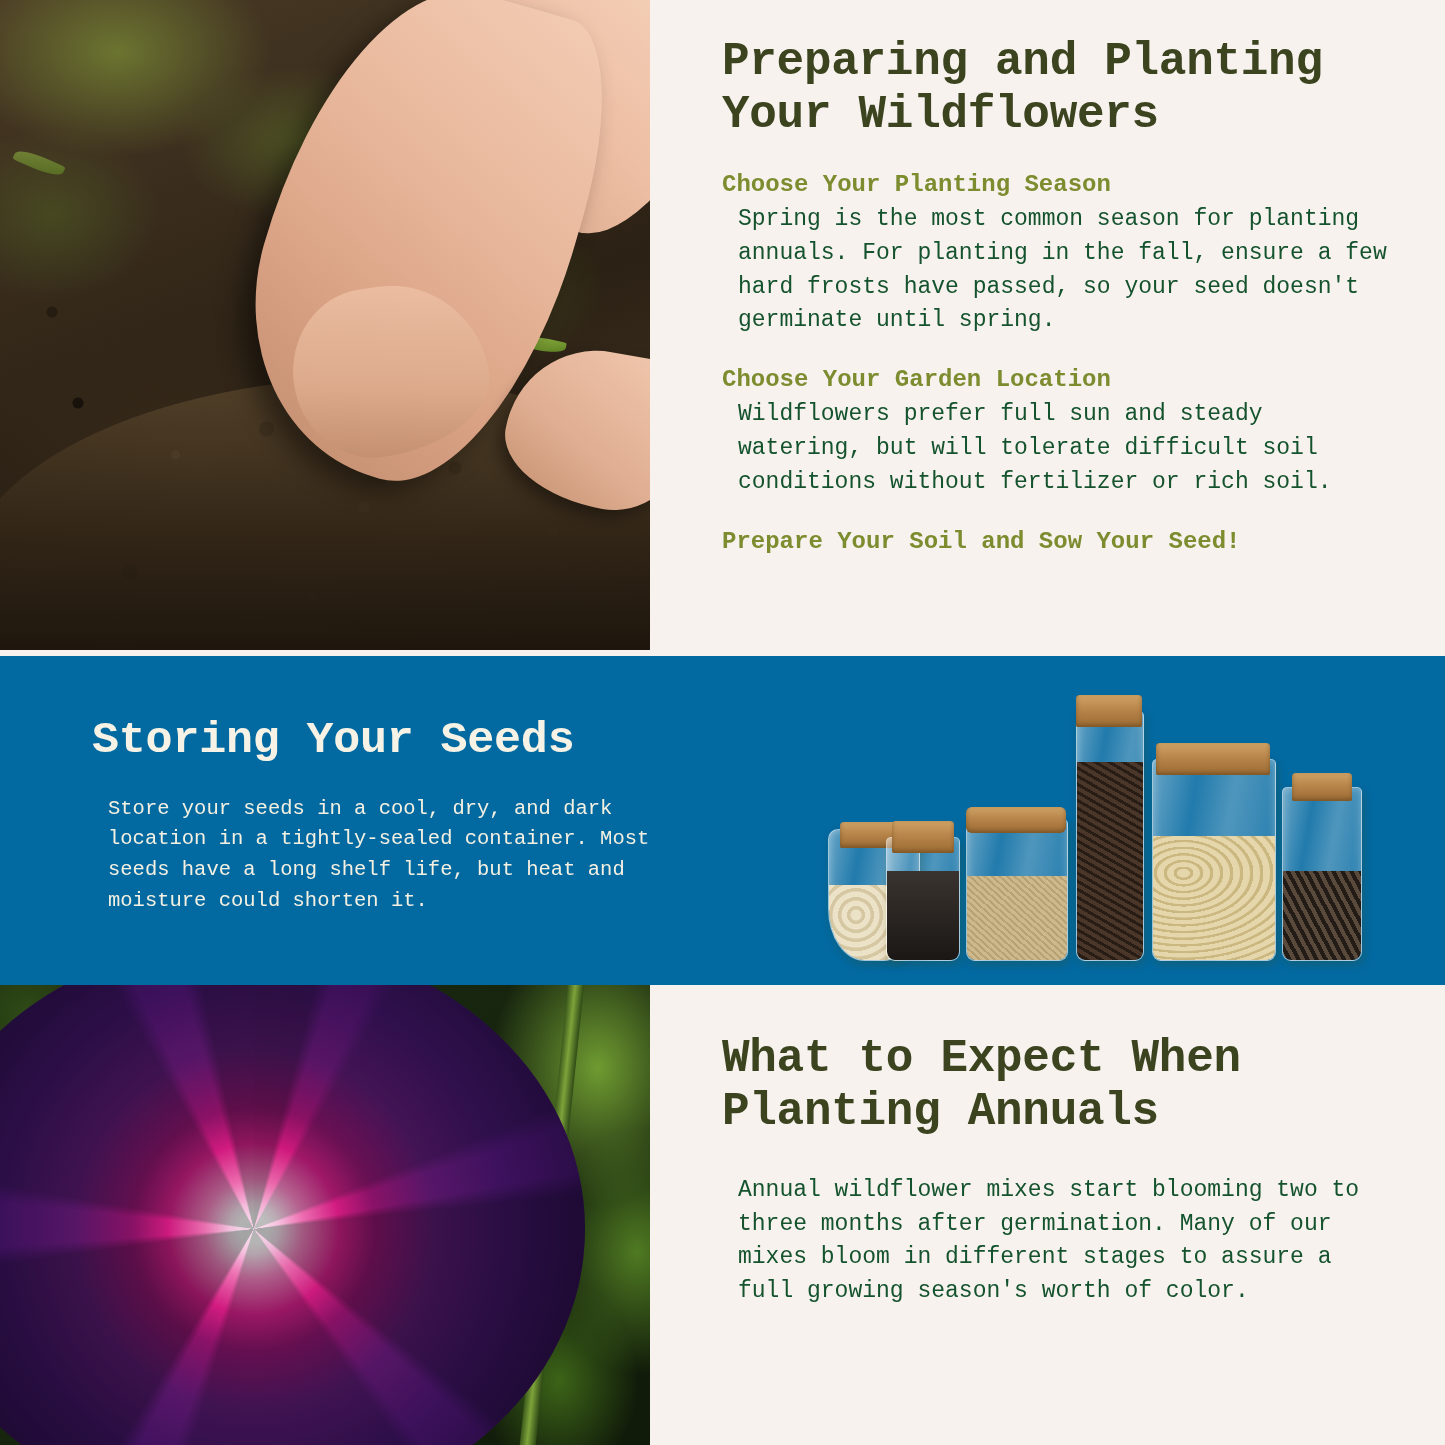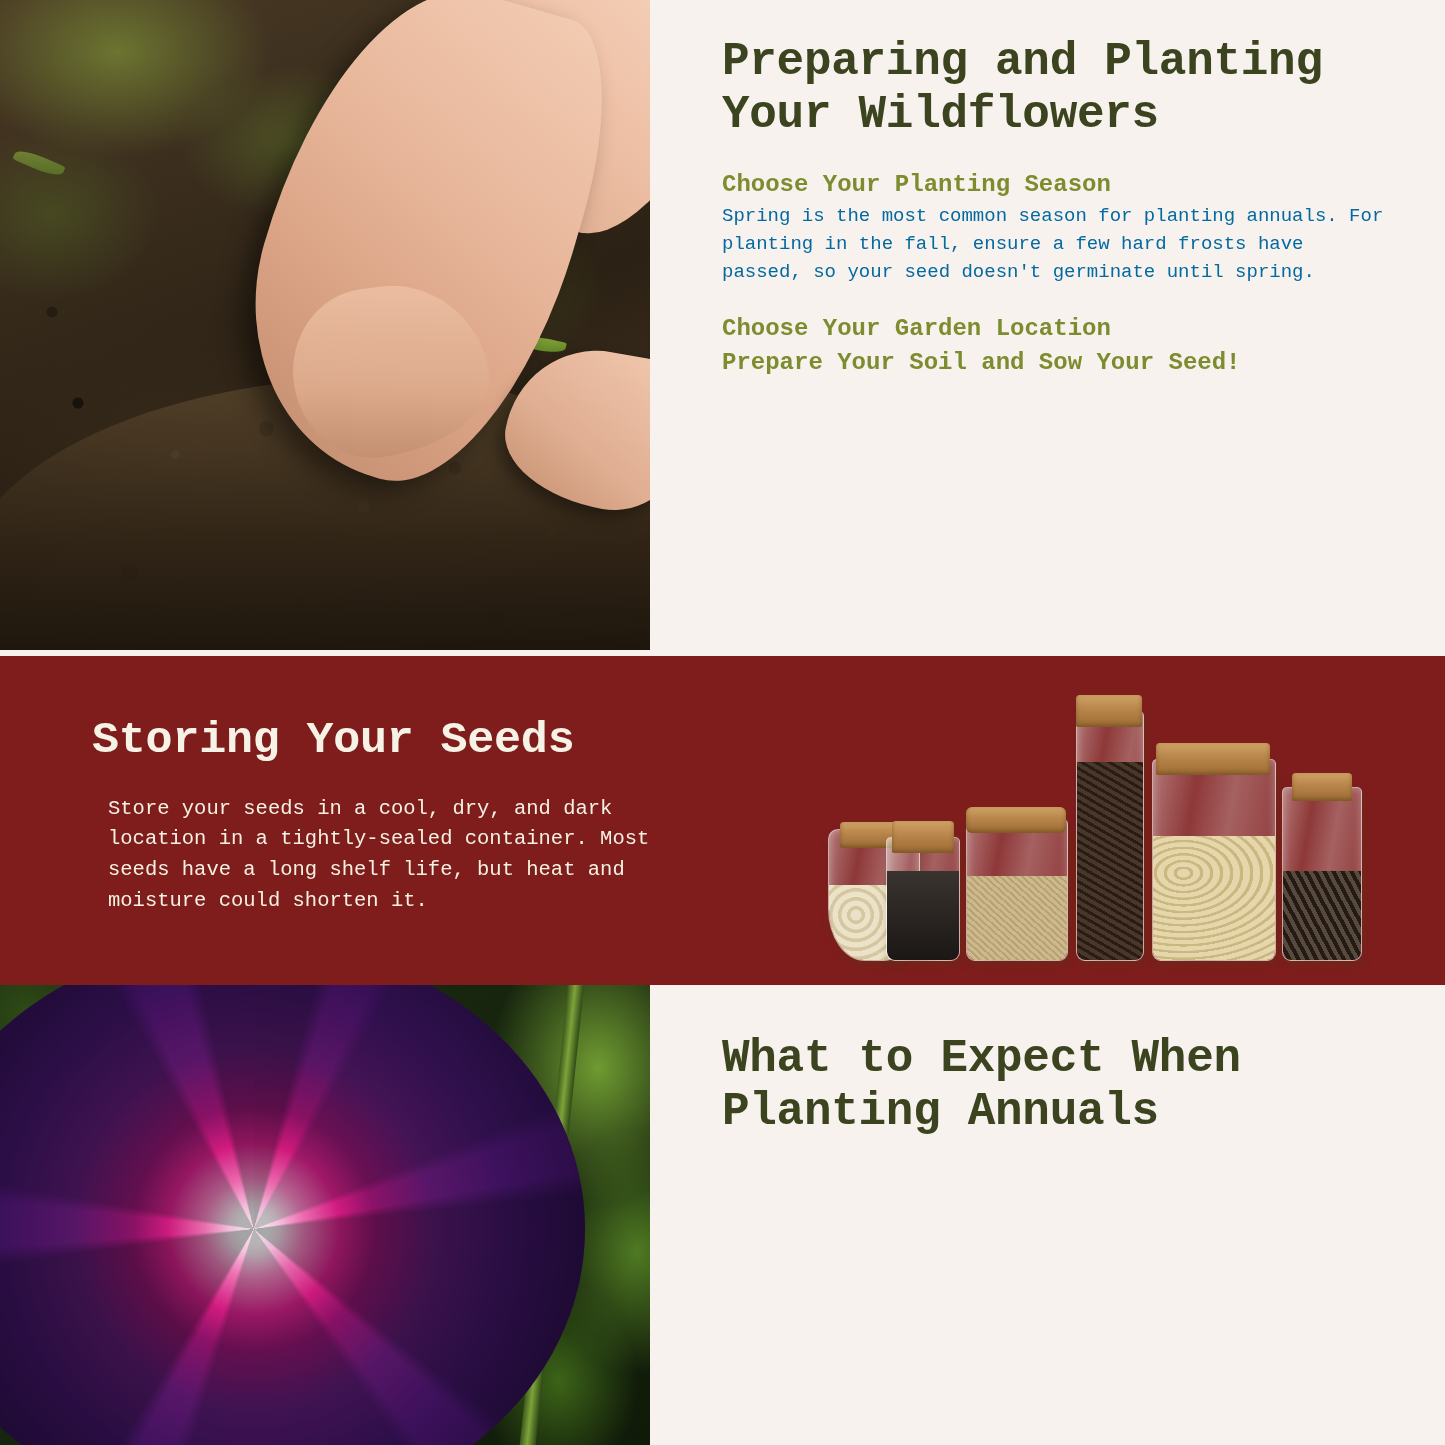--- a/index.html
+++ b/index.html
@@ -126,34 +126,34 @@
     margin: 0 0 26px 0;
   }
   .subhead {
     color: #7C8C2E;
     font-size: 24px;
     font-weight: bold;
     line-height: 1.3;
     margin: 0 0 3px 0;
   }
   .body-copy {
-    color: #0369a1;
-    font-size: 19px;
+    color: #14532d;
+    font-size: 23px;
     line-height: 1.47;
-    margin: 0 0 26px 0;
+    margin: 0 0 26px 16px;
   }
   .body-copy.last { margin-bottom: 0; }
 
   
   .section-green {
     position: absolute;
     left: 0; top: 656px;
     width: 1445px;
     height: 329px;
-    background: #7f1d1d;
+    background: #0369a1;
     overflow: hidden;
   }
   .green-text {
     position: absolute;
     left: 92px; top: 60px;
     width: 620px;
   }
   .green-title {
     color: #F6F3E6;
     font-size: 45px;
@@ -299,20 +299,21 @@
       <div class="hand-second"></div>
     </div>
 
     <div class="text-top">
       <h1 class="headline">Preparing and Planting Your Wildflowers</h1>
 
       <h2 class="subhead">Choose Your Planting Season</h2>
       <p class="body-copy">Spring is the most common season for planting annuals. For planting in the fall, ensure a few hard frosts have passed, so your seed doesn't germinate until spring.</p>
 
       <h2 class="subhead">Choose Your Garden Location</h2>
+      <p class="body-copy">Wildflowers prefer full sun and steady watering, but will tolerate difficult soil conditions without fertilizer or rich soil.</p>
 
       <h2 class="subhead">Prepare Your Soil and Sow Your Seed!</h2>
     </div>
   </div>
 
   <div class="section-green">
     <div class="green-text">
       <h2 class="green-title">Storing Your Seeds</h2>
       <p class="green-body">Store your seeds in a cool, dry, and dark location in a tightly-sealed container. Most seeds have a long shelf life, but heat and moisture could shorten it.</p>
     </div>
@@ -355,16 +356,17 @@
 
     <div class="photo-flower">
       <div class="leaf-bg"></div>
       <div class="stem"></div>
       <div class="bloom"></div>
       <div class="bloom-rays"></div>
     </div>
 
     <div class="text-bottom">
       <h2 class="headline-bottom">What to Expect When Planting Annuals</h2>
+      <p class="body-copy last">Annual wildflower mixes start blooming two to three months after germination. Many of our mixes bloom in different stages to assure a full growing season's worth of color.</p>
     </div>
   </div>
 
 </div>
 
 </body></html>

